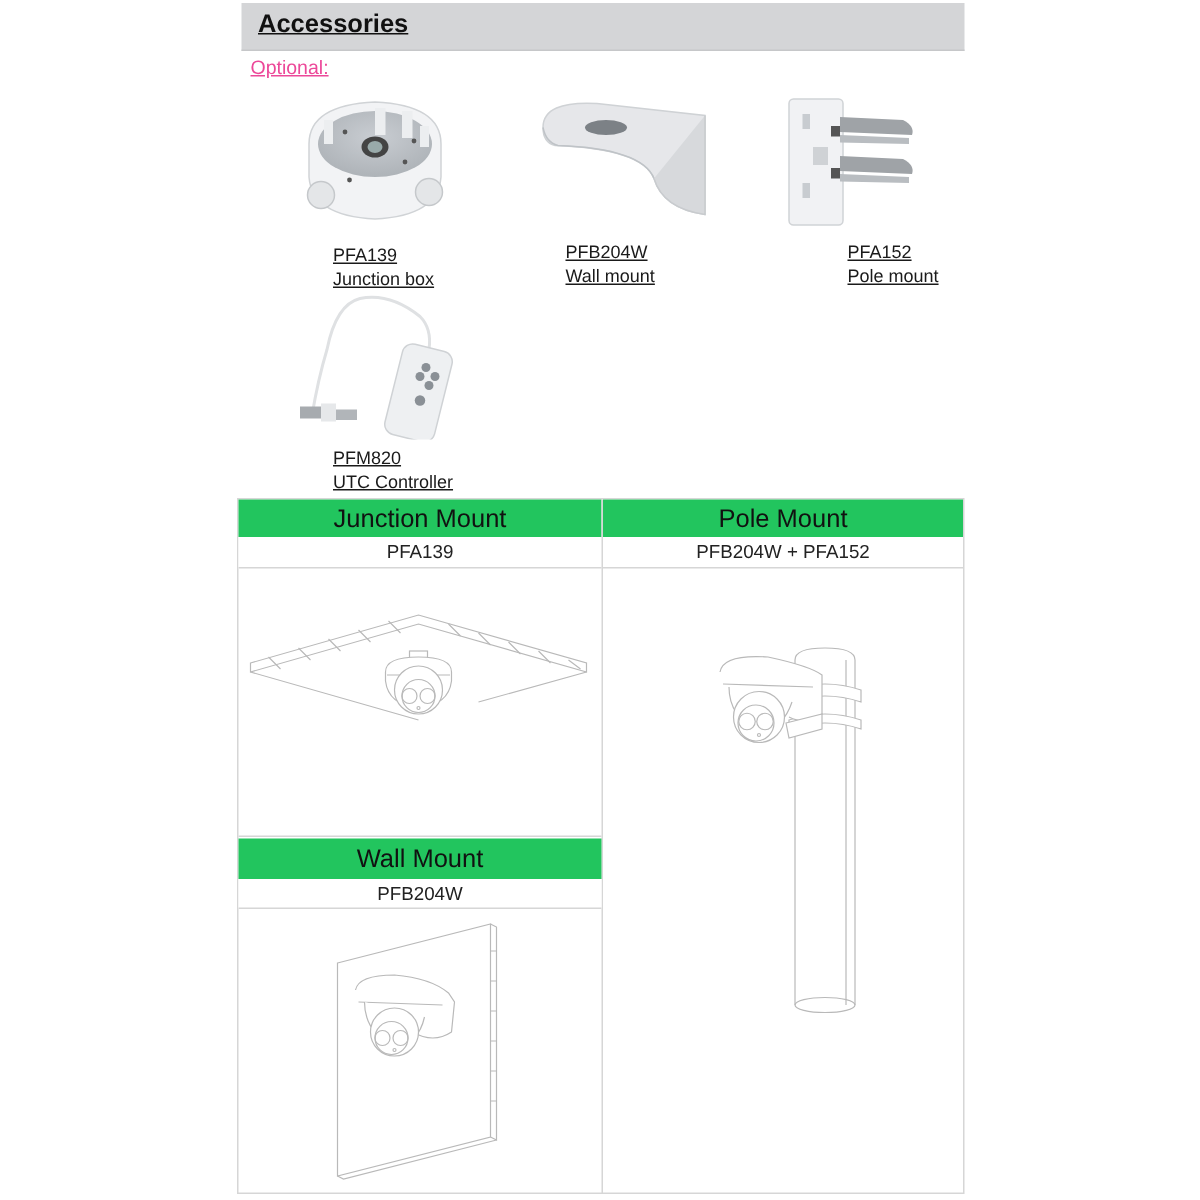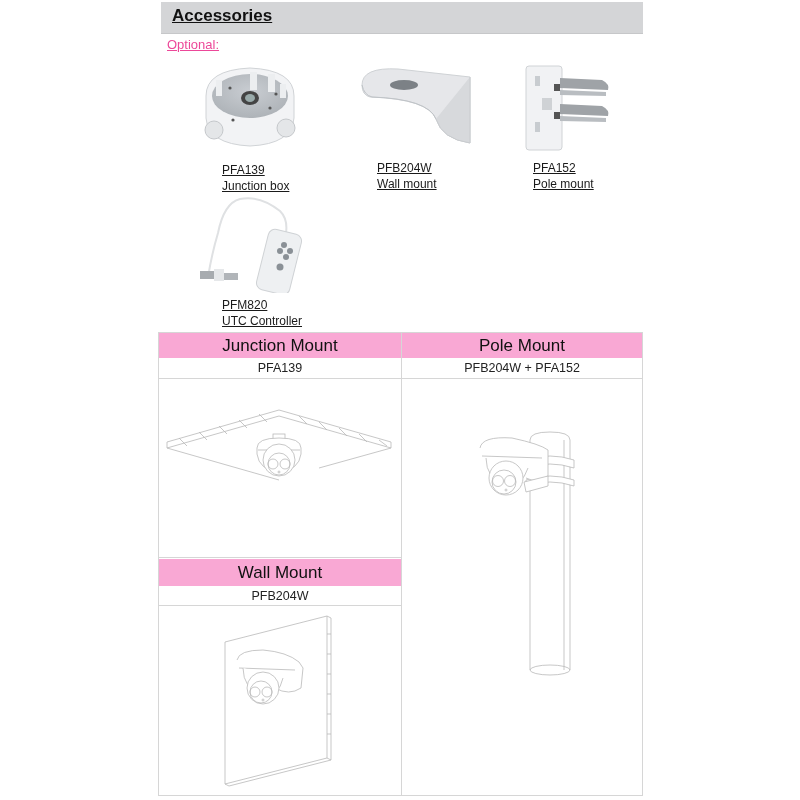--- a/index.html
+++ b/index.html
@@ -8,21 +8,21 @@
   .abs { position:absolute;text-decoration:underline; }
   .section-bar { left:161px; top:2px; width:482px; height:31px; background:#d4d5d7;
                  border-bottom:1px solid #c6c7c9; }
   .section-title { left:172px; top:6px; font-size:17px; font-weight:bold; color:#111; }
   .optional { left:167px; top:37px; font-size:13px; color:#ec4899; }
   .acc-label { font-size:12px; line-height:16px; color:#1a1a1a; }
   .prod-img { position:absolute; }
   svg { display:block; }
   .tbl-outer { left:158px; top:332px; width:485px; height:464px;
                border:1px solid #d6d6d6; box-sizing:border-box; }
-  .th { position:absolute; background:#f9a8d4; font-size:17px; color:#111;
+  .th { position:absolute; background:#22c55e; font-size:17px; color:#111;
         display:flex; align-items:center; justify-content:center; }
   .td { position:absolute; font-size:12.5px; color:#222;
         display:flex; align-items:center; justify-content:center;
         border-bottom:1px solid #d6d6d6; box-sizing:border-box; background:#fff; }
   .vline { position:absolute; background:#d6d6d6; width:1px; }
   .hline { position:absolute; background:#d6d6d6; height:1px; }
 </style>
 </head>
 <body>
 
@@ -79,21 +79,21 @@
     <rect x="13" y="58" width="5" height="10" fill="#c8ccd0"></rect>
     <rect x="20" y="34" width="10" height="12" fill="#cfd2d5"></rect>
     <path d="M38 14 L80 16 Q88 20 86 26 L38 24 Z" fill="#9fa3a7"></path>
     <path d="M38 26 L84 28 L84 32 L38 31 Z" fill="#b9bdc1"></path>
     <path d="M38 40 L80 42 Q88 46 86 52 L38 50 Z" fill="#9fa3a7"></path>
     <path d="M38 52 L84 54 L84 58 L38 57 Z" fill="#b9bdc1"></path>
     <rect x="32" y="20" width="6" height="7" fill="#555"></rect>
     <rect x="32" y="48" width="6" height="7" fill="#555"></rect>
   </svg>
 </div>
-<div class="abs acc-label" style="left:533px;top:160px;">
+<div class="abs acc-label" style="left:565px;top:160px;">
   <div>PFA152</div>
   <div>Pole mount</div>
 </div>
 
 <div class="prod-img" style="left:200px;top:193px;width:110px;height:100px;">
   <svg width="110" height="100" viewBox="0 0 110 100">
     <path d="M8 84 Q12 60 18 40 Q24 10 40 6 Q60 2 80 18 Q88 26 86 40" fill="none" stroke="#dfe1e3" stroke-width="2"></path>
     <rect x="62" y="38" width="34" height="62" rx="7" transform="rotate(14 79 69)" fill="#eef0f2" stroke="#cfd2d5"></rect>
     <circle cx="84" cy="52" r="3" fill="#8a9096"></circle>
       <circle cx="90" cy="58" r="3" fill="#8a9096"></circle>

